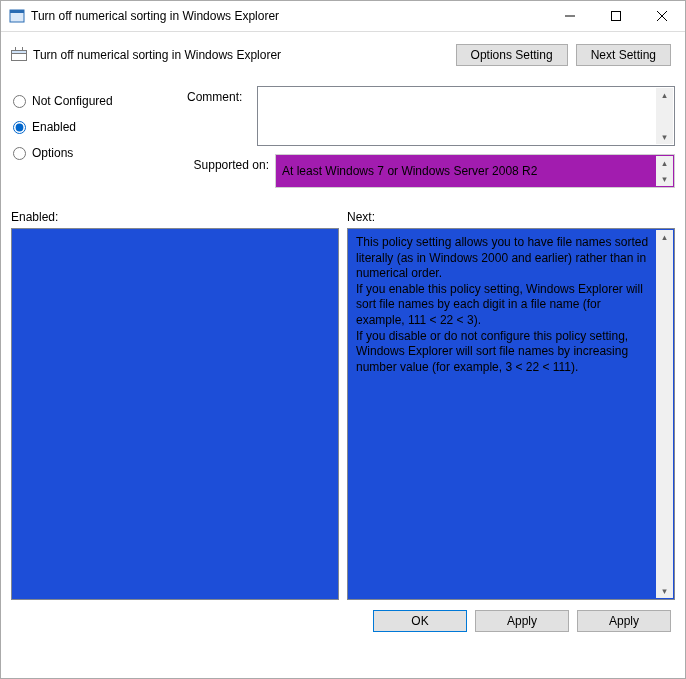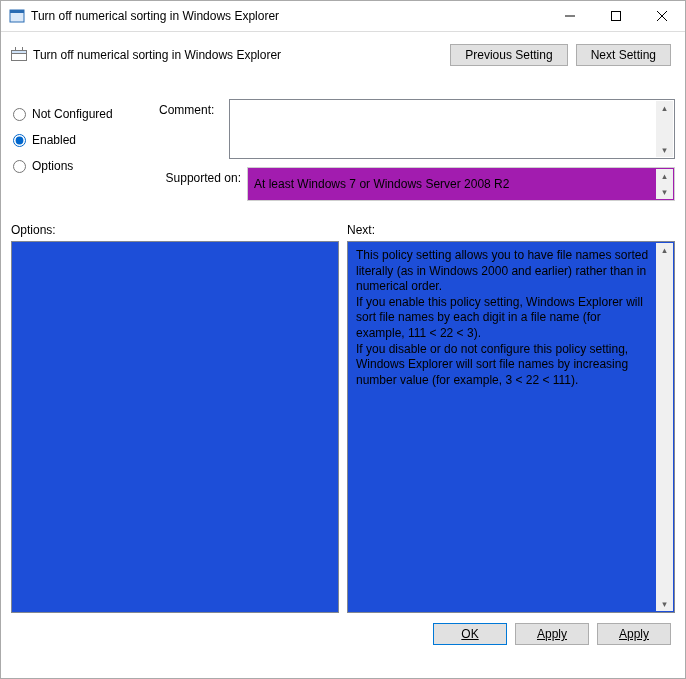--- a/index.html
+++ b/index.html
@@ -56,21 +56,21 @@
       font-size: 12px;
       height: 22px;
       padding: 0 14px;
       cursor: pointer;
     }
     button.win-button.default {
       border: 1px solid #0078d7;
       background: #e1e1e1;
     }
     
-    .config-row { display: flex; margin-top: 27px; }
+    .config-row { display: flex; margin-top: 14px; gap: 28px; }
     .radio-col {
       width: 148px;
       padding-top: 2px;
     }
     .radio-item {
       display: flex;
       align-items: center;
       height: 26px;
       font-size: 12px;
       cursor: pointer;
@@ -139,21 +139,21 @@
       line-height: 1.3;
       white-space: pre-wrap;
     }
     
     .dlg-buttons {
       display: flex;
       justify-content: flex-end;
       gap: 8px;
       padding: 10px 4px 0 0;
     }
-    .dlg-buttons button { width: 74px; text-decoration: underline; }
+    .dlg-buttons button { width: 94px; }
   </style>
 </head>
 <body>
 
 <div class="titlebar">
   <span class="titlebar-icon">
     <svg viewBox="0 0 16 16" width="16" height="16">
       <rect x="1" y="2" width="14" height="12" fill="#dbe9f9" stroke="#2a6cb3" stroke-width="1"></rect>
       <rect x="1" y="2" width="14" height="3" fill="#2a6cb3"></rect>
     </svg>
@@ -185,21 +185,21 @@
     <span class="setting-icon">
       <svg viewBox="0 0 16 16" width="16" height="16">
         <rect x="0.5" y="3.5" width="15" height="10" fill="#fff" stroke="#7a7a7a"></rect>
         <rect x="0.5" y="3.5" width="15" height="3" fill="#cfe2f7" stroke="#7a7a7a"></rect>
         <rect x="4" y="0" width="1" height="4" fill="#7a7a7a"></rect>
         <rect x="11" y="0" width="1" height="4" fill="#7a7a7a"></rect>
       </svg>
     </span>
     <span class="head-title">Turn off numerical sorting in Windows Explorer</span>
     <div class="nav-buttons">
-      <button class="win-button">Previous Setting</button>
+      <button class="win-button">Options Setting</button>
       <button class="win-button">Next Setting</button>
     </div>
   </div>
 
   <div class="config-row">
     <div class="radio-col">
       <label class="radio-item">
         <input type="radio" name="state" style="">
         <span>Not Configured</span>
       </label>
@@ -230,21 +230,21 @@
           <div class="scrollbar-hint">
             <span class="sb-arrow">▴</span>
             <span class="sb-arrow">▾</span>
           </div>
         </div>
       </div>
     </div>
   </div>
 
   <div class="lower-labels">
-    <div class="opt-label">Options:</div>
+    <div class="opt-label">Enabled:</div>
     <div>Next:</div>
   </div>
 
   <div class="panes">
     <div class="pane options-pane"></div>
     <div class="pane help-pane">
       <div class="help-text">This policy setting allows you to have file names sorted literally (as in Windows 2000 and earlier) rather than in numerical order.
 If you enable this policy setting, Windows Explorer will sort file names by each digit in a file name (for example, 111 &lt; 22 &lt; 3).
 If you disable or do not configure this policy setting, Windows Explorer will sort file names by increasing number value (for example, 3 &lt; 22 &lt; 111).</div>
       <div class="scrollbar-hint">

